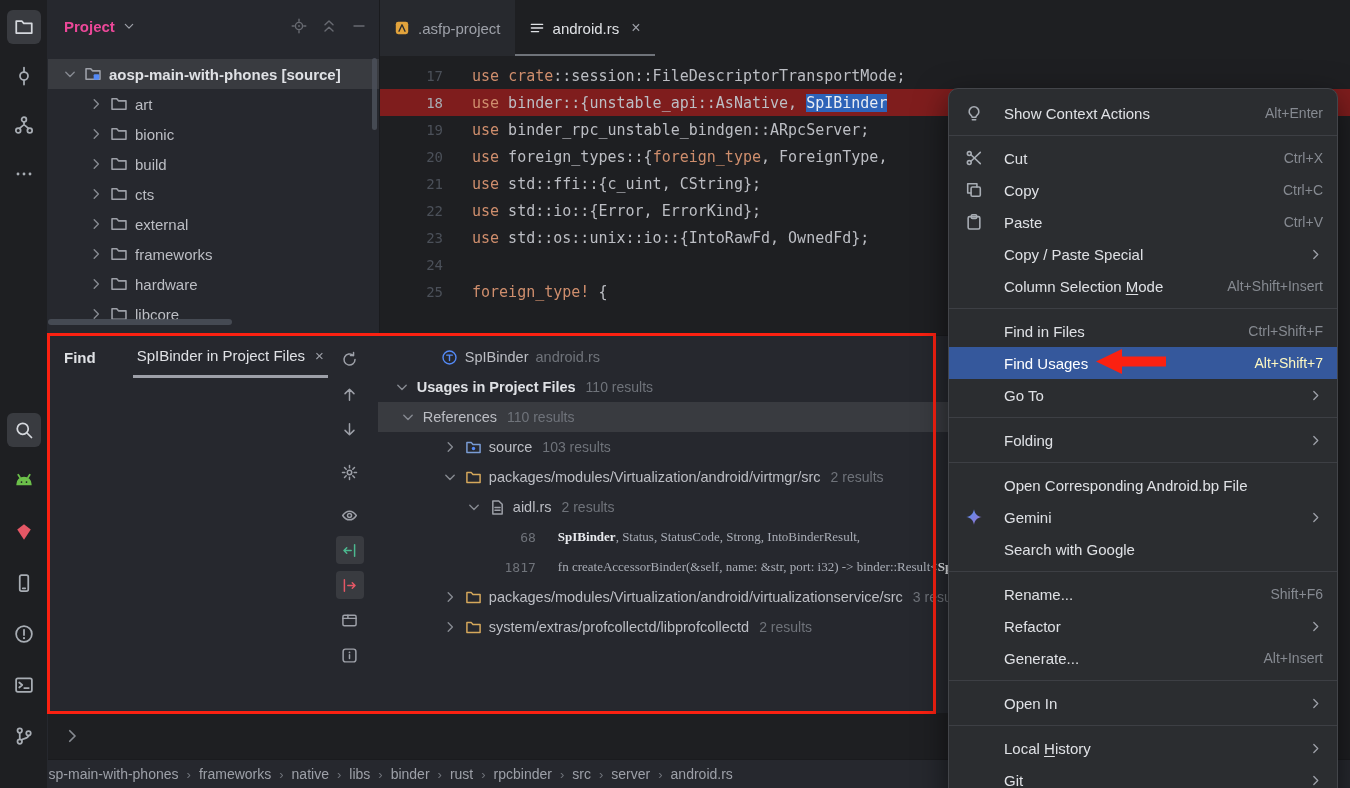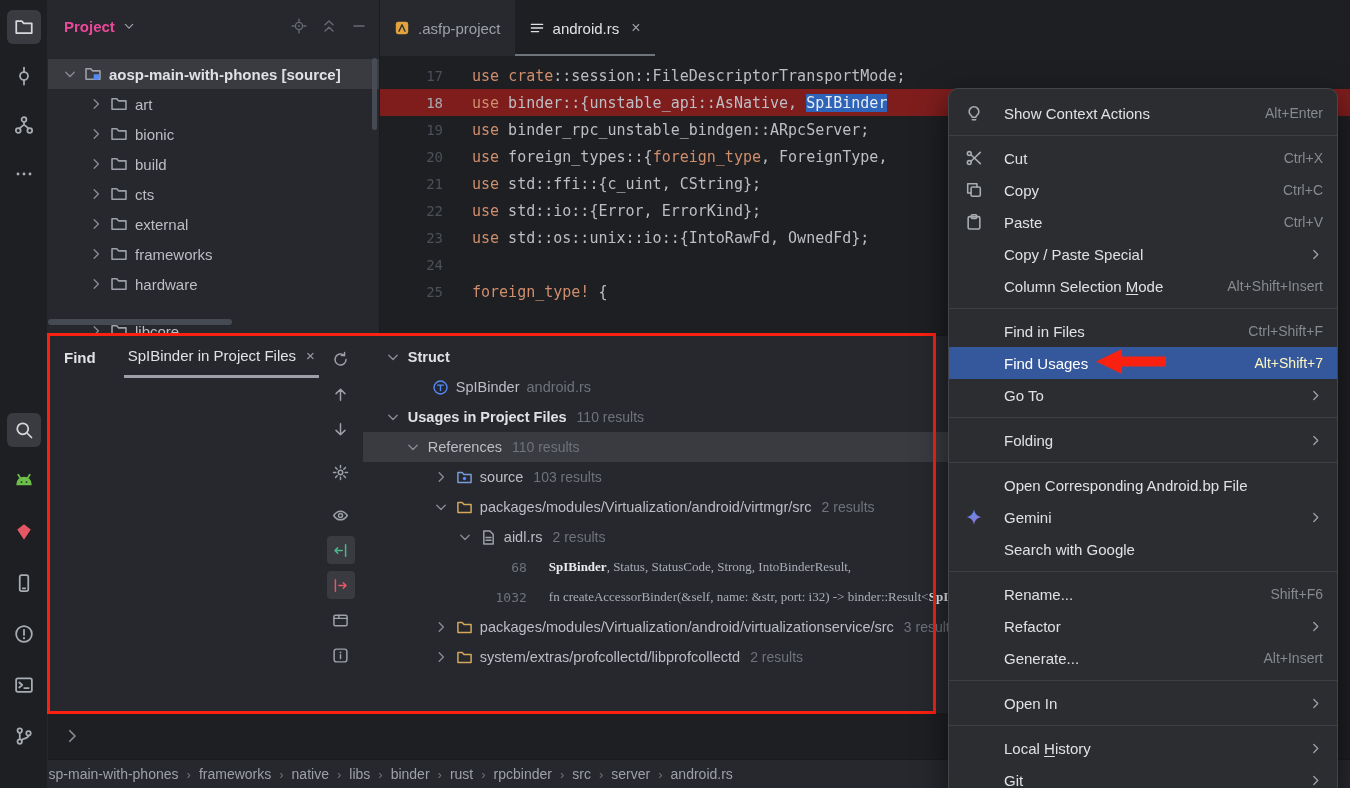--- a/index.html
+++ b/index.html
@@ -51,21 +51,21 @@
   .code-row.current .gutter-num{color:#a8abb2}
   .tok-kw{color:#cf8e6d}
   .tok-plain{color:#bcbec4}
   .tok-selected{background:#2d63b8;color:#e9edf3}
 
   
   #find-panel{position:absolute;left:48px;top:335px;width:900px;height:378px;background:#26282e;z-index:5;
     display:flex;border-top:1px solid #1a1b1e}
   #find-header{height:42px;display:flex;align-items:center;padding-left:16px;flex:none}
   #find-title{font-weight:700;color:#dfe1e5}
-  #find-tab{margin-left:28px;height:100%;display:flex;align-items:center;gap:10px;padding:0 4px;
+  #find-tab{margin-left:37px;height:100%;display:flex;align-items:center;gap:10px;padding:0 4px;
     border-bottom:3px solid #9da0a8;color:#dfe1e5;cursor:pointer}
   #find-tab .x{color:#9da0a8;cursor:pointer}
   #find-body{flex:1;display:flex;min-height:0}
   #find-toolbar{width:44px;flex:none;display:flex;flex-direction:column;align-items:center;padding-top:9px;gap:7px}
   .ft-btn{width:28px;height:28px;border-radius:4px;display:flex;align-items:center;justify-content:center;
     color:#9da0a8;cursor:pointer}
   .ft-btn .icon{width:17px;height:17px}
   .ft-btn.boxed{background:#393b40}
   .ft-btn.tint-teal{color:#4cb88f}
   .ft-btn.tint-pink{color:#e55765}
@@ -406,21 +406,21 @@
           </span>
           <span class="icon node">
             <svg viewBox="0 0 16 16">
               <g fill="none" stroke="currentColor" stroke-width="1.4" stroke-linecap="round" stroke-linejoin="round">
                 <path d="M1.8 3.4h4.2l1.5 1.8h6.7v7.4H1.8z"></path>
               </g>
             </svg>
           </span>
           <span class="tree-label">hardware</span>
         </div>
-        <div class="tree-row" style="padding-left: 40px; margin-top: 17px;">
+        <div class="tree-row" style="padding-left: 40px;">
           <span class="icon chev">
             <svg viewBox="0 0 16 16">
               <g fill="none" stroke="currentColor" stroke-width="1.4" stroke-linecap="round" stroke-linejoin="round">
                 <path d="M6.2 3.8 10.4 8l-4.2 4.2"></path>
               </g>
             </svg>
           </span>
           <span class="icon node">
             <svg viewBox="0 0 16 16">
               <g fill="none" stroke="currentColor" stroke-width="1.4" stroke-linecap="round" stroke-linejoin="round">
@@ -565,30 +565,20 @@
                 <g fill="none" stroke="currentColor" stroke-width="1.4" stroke-linecap="round" stroke-linejoin="round">
                   <rect x="2" y="2" width="12" height="12" rx="2.2"></rect>
                   <path d="M8 7.4v3.4"></path>
                   <circle cx="8" cy="5.1" r=".85" fill="currentColor" stroke="none"></circle>
                 </g>
               </svg>
             </span>
           </div>
         </div>
       <div id="find-tree">
-          <div class="frow" style="padding-left: 22px;">
-            <span class="icon chev">
-              <svg viewBox="0 0 16 16">
-                <g fill="none" stroke="currentColor" stroke-width="1.4" stroke-linecap="round" stroke-linejoin="round">
-                  <path d="M3.8 6.2 8 10.4l4.2-4.2"></path>
-                </g>
-              </svg>
-            </span>
-            <span class="f-label bold">Struct</span>
-          </div>
           <div class="frow" style="padding-left: 46px;">
             <span class="chev spacer icon"></span>
             <span class="icon node">
               <svg viewBox="0 0 16 16">
                 <circle cx="8" cy="8" r="6.1" fill="none" stroke="#548af7" stroke-width="1.3"></circle>
                 <path d="M5.4 5.8h5.2M8 5.8v5" stroke="#548af7" stroke-width="1.3" fill="none" stroke-linecap="round"></path>
               </svg>
             </span>
             <span class="f-label">SpIBinder</span>
             <span class="f-suffix">android.rs</span>
@@ -597,21 +587,21 @@
             <span class="icon chev">
               <svg viewBox="0 0 16 16">
                 <g fill="none" stroke="currentColor" stroke-width="1.4" stroke-linecap="round" stroke-linejoin="round">
                   <path d="M3.8 6.2 8 10.4l4.2-4.2"></path>
                 </g>
               </svg>
             </span>
             <span class="f-label bold">Usages in Project Files</span>
             <span class="f-count">110 results</span>
           </div>
-          <div class="frow selected" style="padding-left: 42px;">
+          <div class="frow selected" style="padding-left: 22px; margin-left: 6px;">
             <span class="icon chev">
               <svg viewBox="0 0 16 16">
                 <g fill="none" stroke="currentColor" stroke-width="1.4" stroke-linecap="round" stroke-linejoin="round">
                   <path d="M3.8 6.2 8 10.4l4.2-4.2"></path>
                 </g>
               </svg>
             </span>
             <span class="f-label">References</span>
             <span class="f-count">110 results</span>
           </div>
@@ -665,21 +655,21 @@
               </svg>
             </span>
             <span class="f-label">aidl.rs</span>
             <span class="f-count">2 results</span>
           </div>
           <div class="frow" style="padding-left: 118px;">
             <span class="f-lineno">68</span>
             <span class="f-code"><span class="f-match">SpIBinder</span><span>, Status, StatusCode, Strong, IntoBinderResult,</span></span>
           </div>
           <div class="frow" style="padding-left: 118px;">
-            <span class="f-lineno">1032</span>
+            <span class="f-lineno">1817</span>
             <span class="f-code"><span>fn createAccessorBinder(&amp;self, name: &amp;str, port: i32) -&gt; binder::Result&lt;</span><span class="f-match">SpIBinder</span><span>&gt;</span></span>
           </div>
           <div class="frow" style="padding-left: 70px;">
             <span class="icon chev">
               <svg viewBox="0 0 16 16">
                 <g fill="none" stroke="currentColor" stroke-width="1.4" stroke-linecap="round" stroke-linejoin="round">
                   <path d="M6.2 3.8 10.4 8l-4.2 4.2"></path>
                 </g>
               </svg>
             </span>

